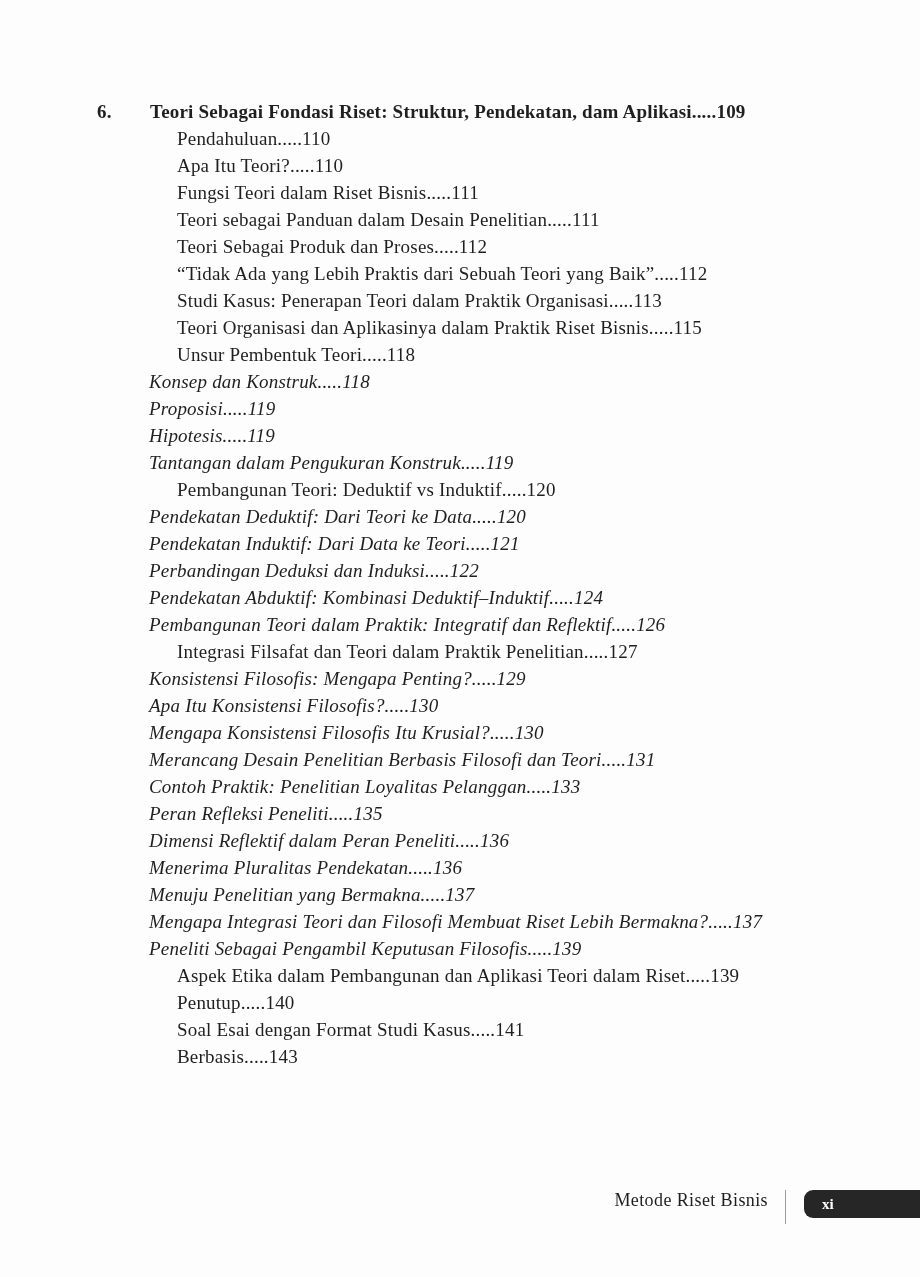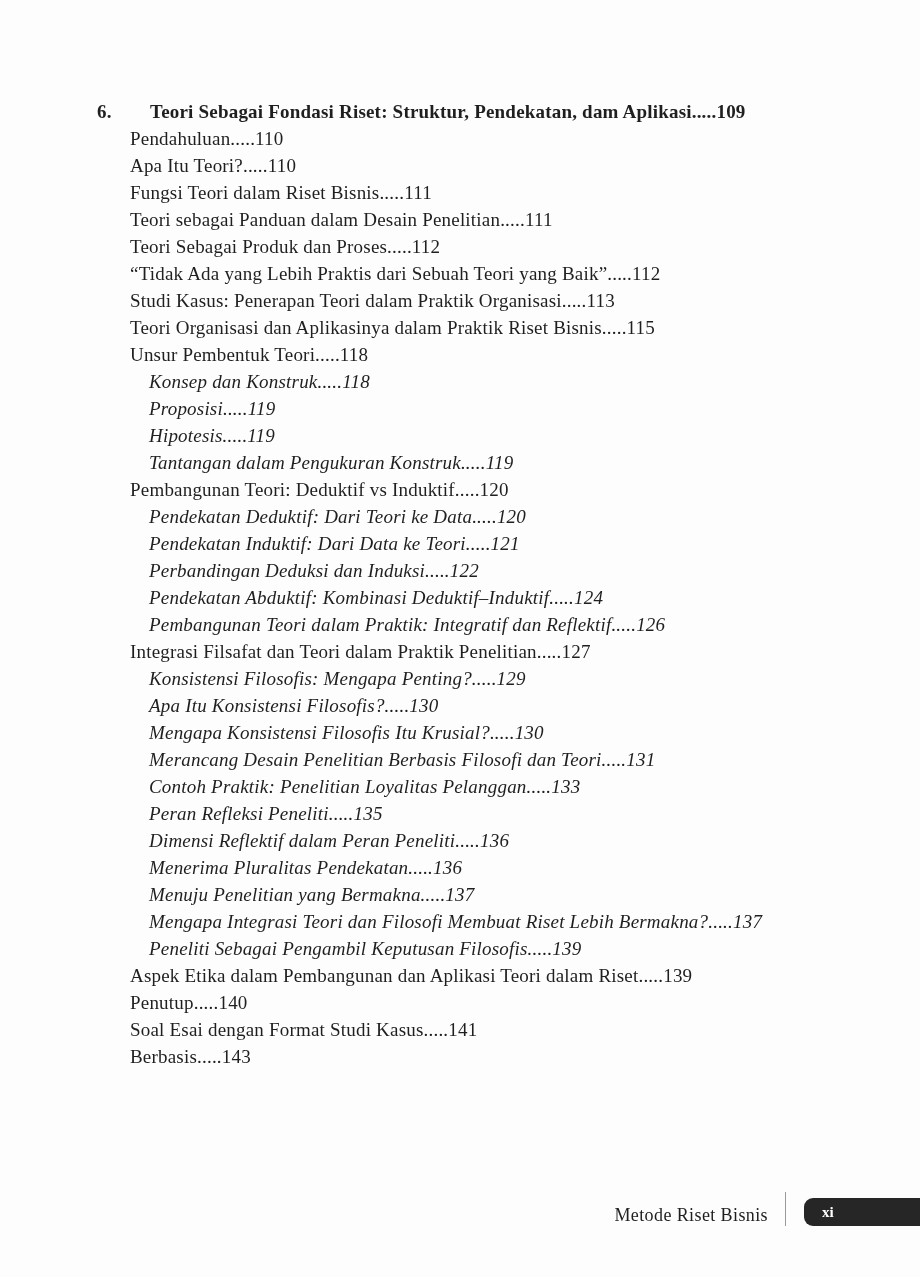--- a/index.html
+++ b/index.html
@@ -32,31 +32,31 @@
     width: 53px;
     flex: 0 0 53px;
   }
 
   .toc-entry {
     font-size: 19px;
     line-height: 27px;
     letter-spacing: 0.2px;
     white-space: nowrap;
   }
-  .toc-entry.level-1 { margin-left: 33px; }
+  .toc-entry.level-1 { margin-left: 80px; }
   .toc-entry.level-2 { margin-left: 52px; font-style: italic; }
 
   .footer {
     position: absolute;
     top: 1190px;
     right: 0;
     left: 0;
     height: 36px;
     display: flex;
-    align-items: flex-end;
+    align-items: flex-start;
     justify-content: flex-end;
   }
   .book-title {
     font-size: 18px;
     color: var(--ink, #2b2b2b);
     letter-spacing: 0.4px;
     margin-right: 17px;
   }
   .footer-divider {
     width: 1px;

